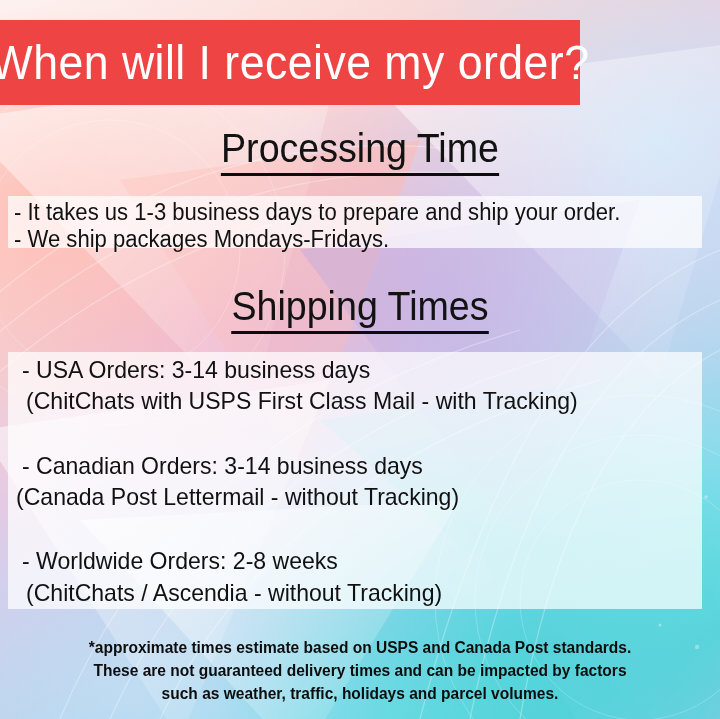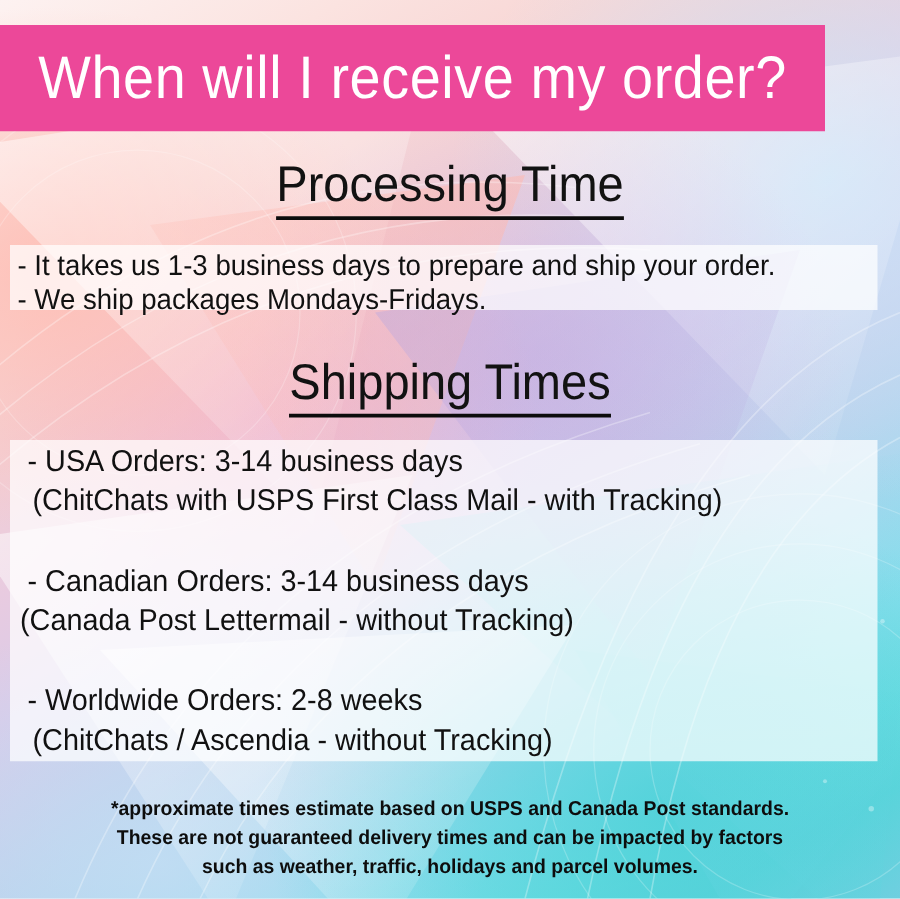--- a/index.html
+++ b/index.html
@@ -48,23 +48,23 @@
       radial-gradient(ellipse 460px 340px at 75% 90%, rgba(72,206,214,0.75) 0%, rgba(72,206,214,0) 72%),
       radial-gradient(ellipse 360px 280px at 18% 96%, rgba(196,222,244,0.8) 0%, rgba(196,222,244,0) 72%);
   }
   .bg-svg { position: absolute; inset: 0; }
 
   
   .banner {
     position: absolute;
     left: 0;
     top: 20px;
-    width: 660px;
+    width: 580px;
     height: 85px;
-    background: #ec4899;
+    background: #ef4444;
     display: flex;
     align-items: center;
     justify-content: center;
   }
   .banner-title {
     color: #ffffff;
     font-size: 48px;
     line-height: 1;
     font-weight: 400;
     letter-spacing: 0.5px;

